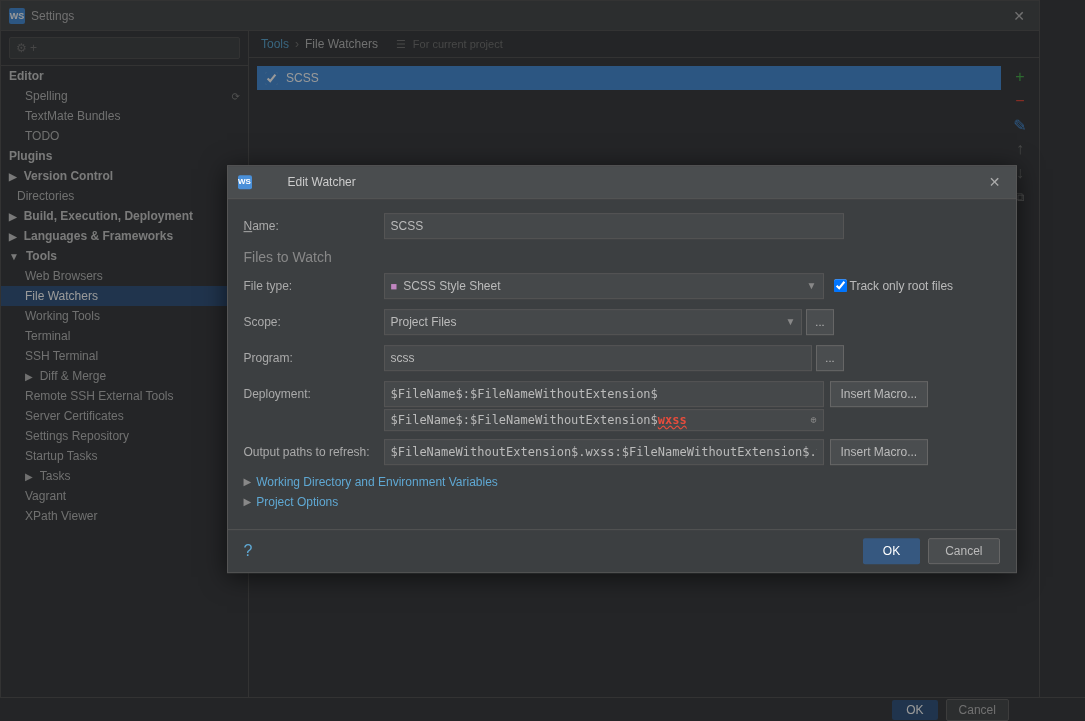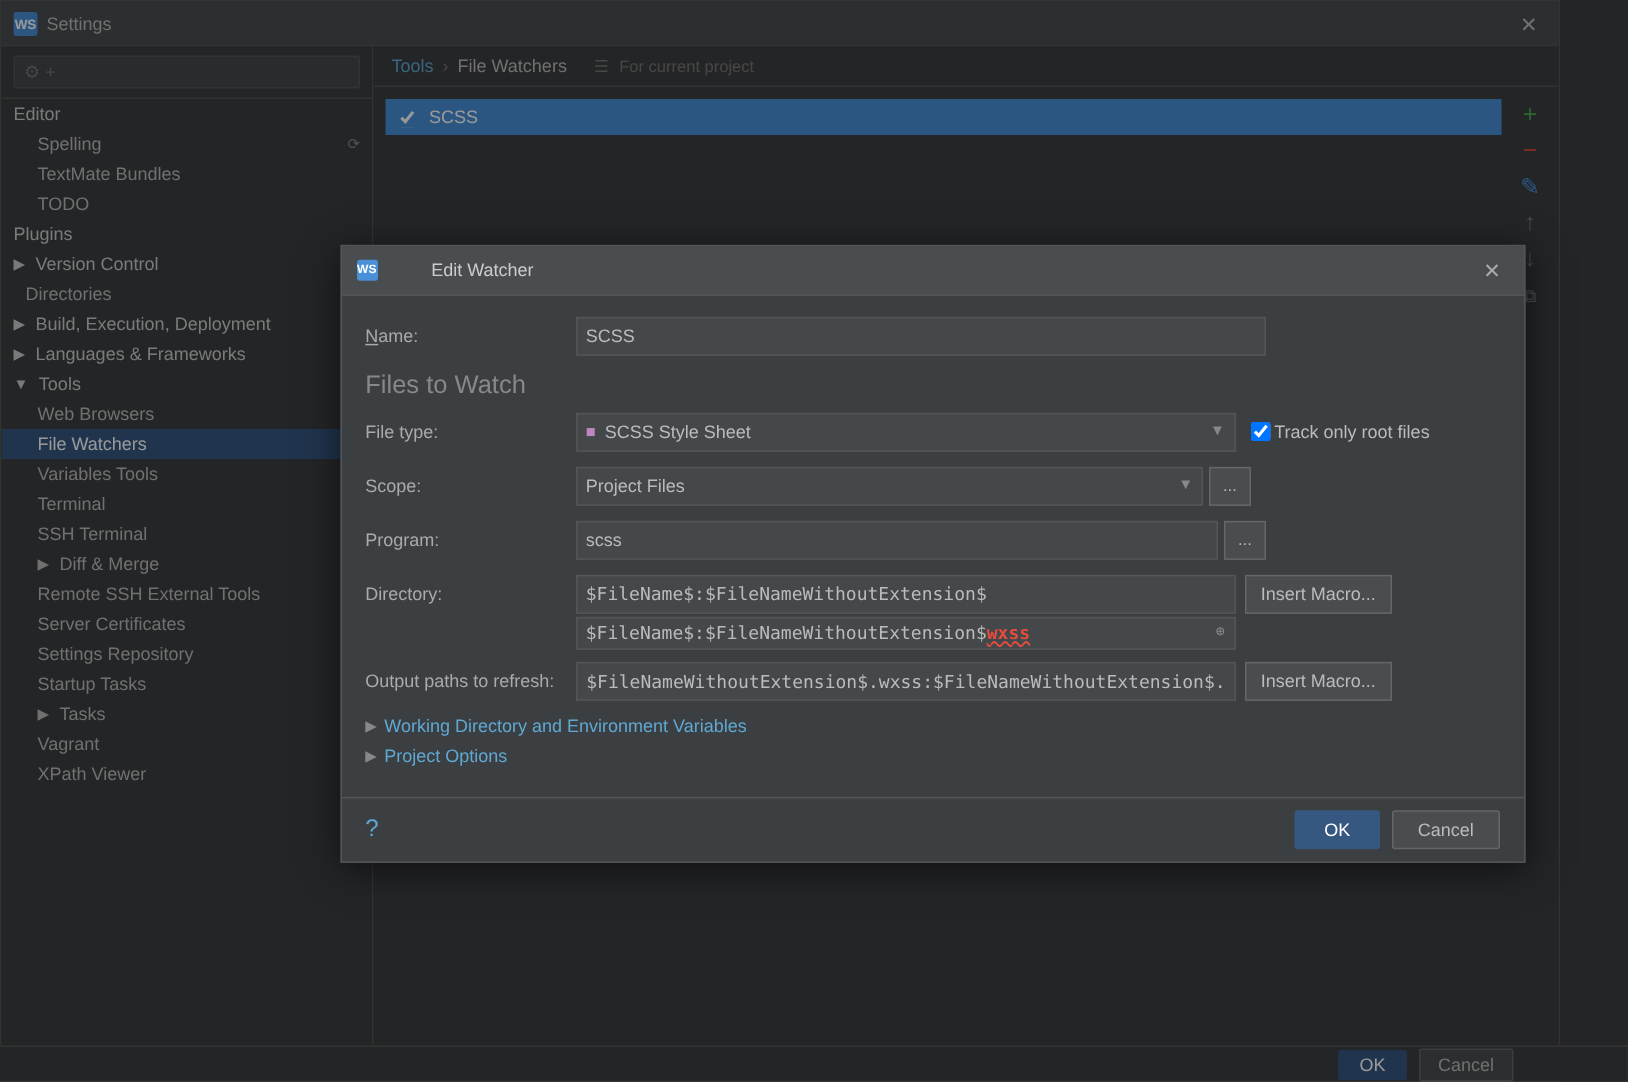--- a/index.html
+++ b/index.html
@@ -55,21 +55,21 @@
     }
 
     .sidebar-item {
       padding: 3px 8px 3px 16px;
       cursor: pointer;
       display: flex;
       align-items: center;
       justify-content: space-between;
     }
     .sidebar-item.active { background: #365880; color: #fff; }
-    .sidebar-item.group-header { font-weight: normal; color: #ccc; padding-left: 8px; }
+    .sidebar-item.group-header { font-weight: bold; color: #ccc; padding-left: 8px; }
     .sidebar-item.child { padding-left: 24px; }
     .sidebar-arrow { margin-right: 4px; font-size: 10px; }
     .sidebar-icon { font-size: 10px; color: #888; }
 
     
     .main-content {
       flex: 1;
       display: flex;
       flex-direction: column;
       background: #3c3f41;
@@ -201,21 +201,21 @@
       border: 1px solid #666;
       color: #bbb;
       padding: 2px 8px;
       cursor: pointer;
       font-size: 11px;
       height: 26px;
     }
 
     .section-header {
       color: #888;
-      font-size: 17px;
+      font-size: 14px;
       margin-bottom: 8px;
       margin-top: 4px;
     }
 
     .file-type-row {
       display: flex;
       align-items: center;
       gap: 10px;
     }
     .file-type-select {
@@ -450,21 +450,21 @@
         </span>
       </div>
       <div class="sidebar-item child">
         <span>Web Browsers</span>
       </div>
       <div class="sidebar-item child active">
         <span>File Watchers</span>
         <span class="sidebar-icon" style="color:#bbb">⟳</span>
       </div>
       <div class="sidebar-item child">
-        <span>Variables Tools</span>
+        <span>Working Tools</span>
       </div>
       <div class="sidebar-item child">
         <span>Terminal</span>
         <span class="sidebar-icon">⟳</span>
       </div>
       <div class="sidebar-item child">
         <span>SSH Terminal</span>
         <span class="sidebar-icon">⟳</span>
       </div>
       <div class="sidebar-item child">
@@ -583,21 +583,21 @@
 
     <div class="form-row">
       <span class="form-label">Program:</span>
       <div class="form-control-with-btn" style="max-width:460px">
         <input type="text" class="form-control" value="scss" style="">
         <button class="browse-btn">...</button>
       </div>
     </div>
 
     <div class="form-row">
-      <span class="form-label">Directory:</span>
+      <span class="form-label">Deployment:</span>
       <div style="display:flex;flex:1;gap:6px;align-items:center">
         <div style="flex:1;position:relative;max-width:440px">
           <input type="text" class="arguments-field" value="$FileName$:$FileNameWithoutExtension$" style="width: 100%;">
           
         </div>
         <button class="insert-macro-btn">Insert Macro...</button>
       </div>
     </div>
 
     <div class="form-row" style="margin-top:-8px;margin-bottom:8px">

